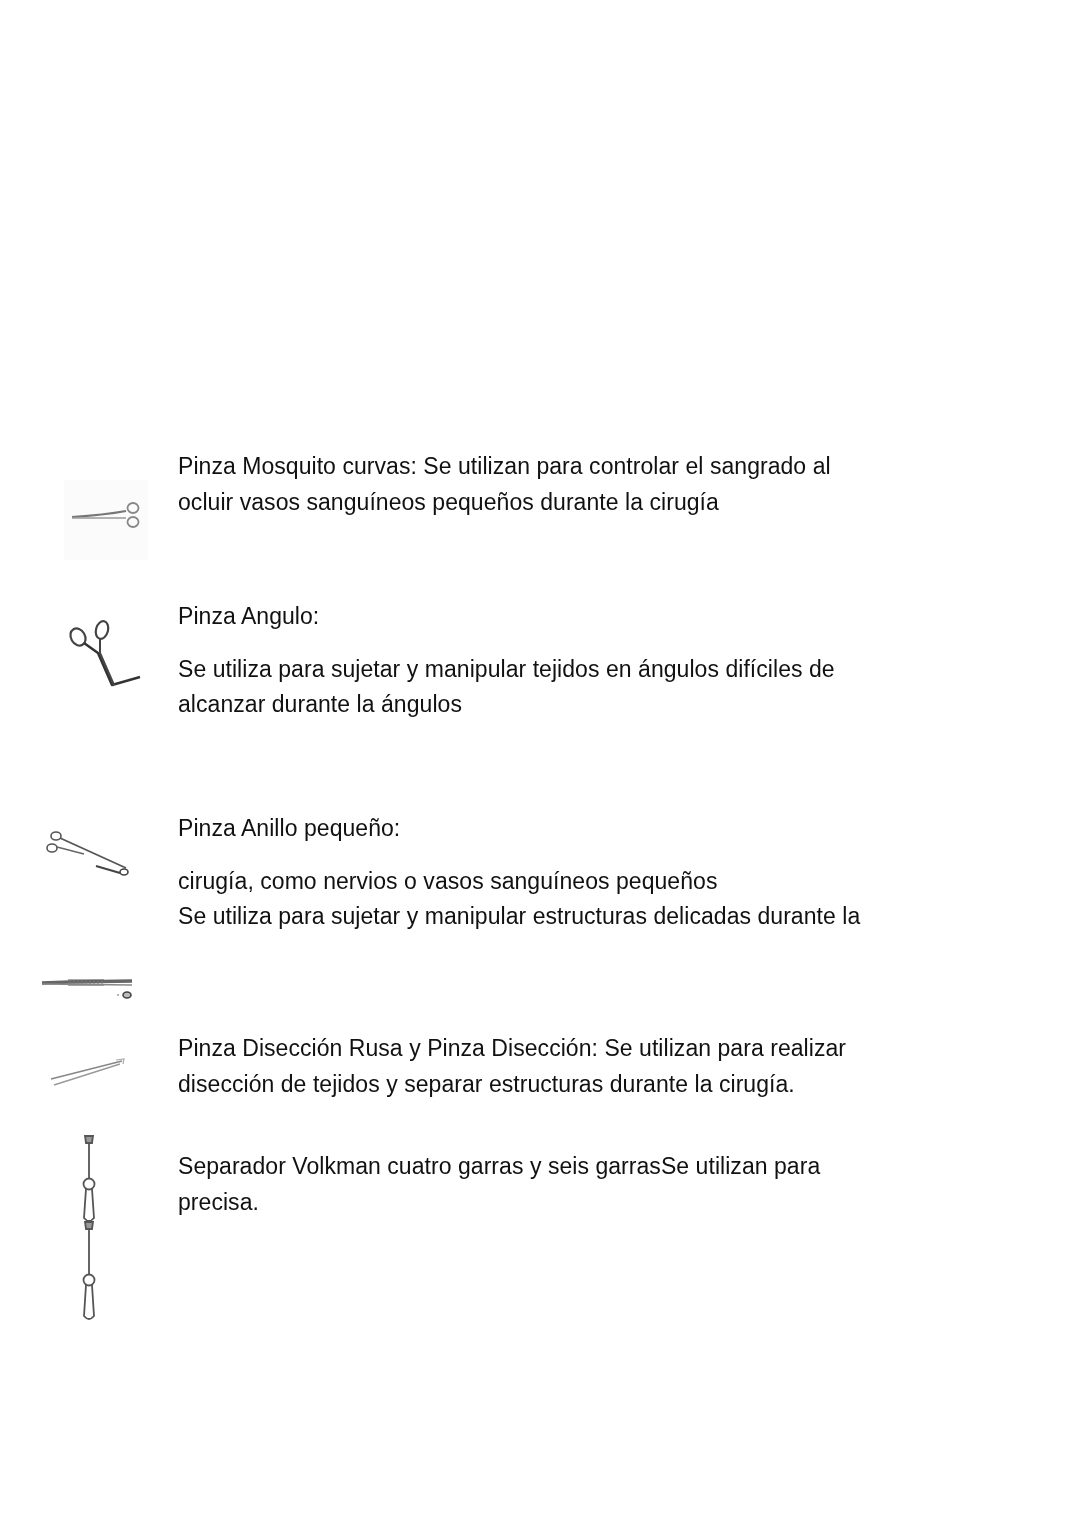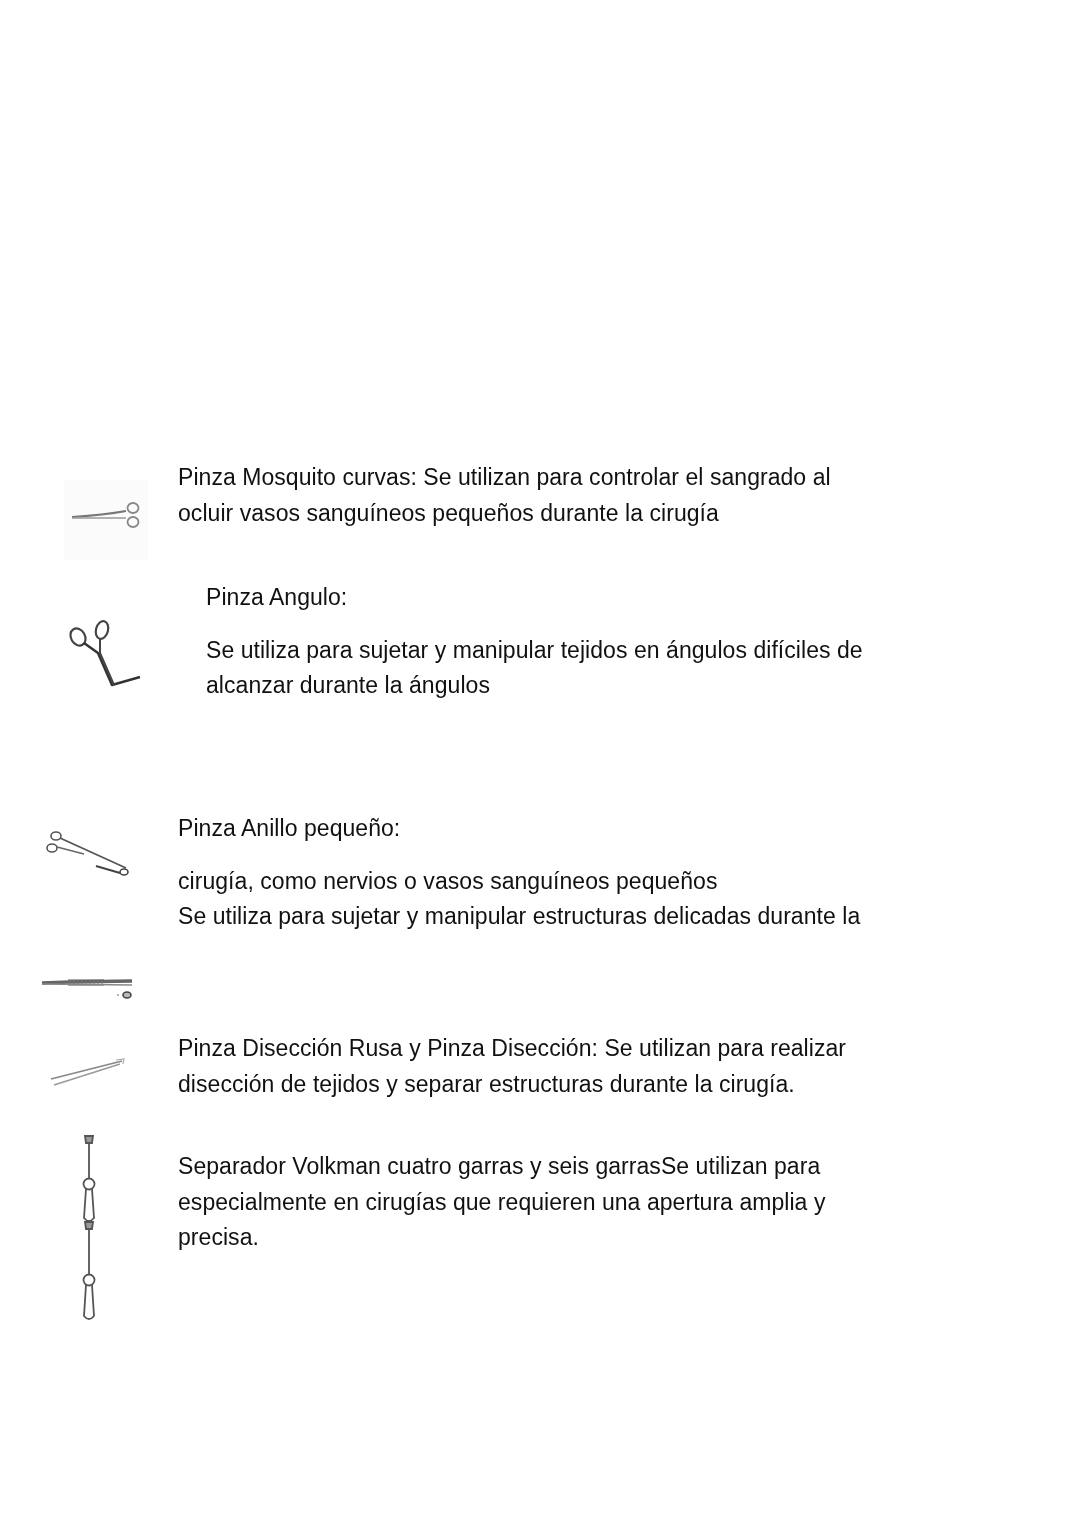--- a/index.html
+++ b/index.html
@@ -25,36 +25,36 @@
 <div class="entry" style="top:0;">
   <div class="icon" style="left:64px; top:480px;">
     <svg width="84" height="80" viewBox="0 0 84 80">
       <rect x="0" y="0" width="84" height="80" fill="#fbfbfb"></rect>
       <path d="M8 37 Q40 35 62 31" stroke="#777" stroke-width="2" fill="none"></path>
       <path d="M8 38 Q40 38 62 38" stroke="#999" stroke-width="1.5" fill="none"></path>
       <ellipse cx="69" cy="28" rx="5.5" ry="5" stroke="#888" stroke-width="1.8" fill="none"></ellipse>
       <ellipse cx="69" cy="42" rx="5.5" ry="5" stroke="#888" stroke-width="1.8" fill="none"></ellipse>
     </svg>
   </div>
-  <div class="text" style="top:460px;">
+  <div class="text" style="top:449px;">
     <p>Pinza Mosquito curvas: Se utilizan para controlar el sangrado al</p>
     <p>ocluir vasos sanguíneos pequeños durante la cirugía</p>
   </div>
 </div>
 
 <div class="entry" style="top:0;">
   <div class="icon" style="left:64px; top:615px;">
     <svg width="84" height="80" viewBox="0 0 84 80">
       <ellipse cx="14" cy="22" rx="7" ry="9" transform="rotate(-30 14 22)" stroke="#444" stroke-width="2.2" fill="none"></ellipse>
       <ellipse cx="38" cy="15" rx="6" ry="9" transform="rotate(15 38 15)" stroke="#444" stroke-width="2.2" fill="none"></ellipse>
       <path d="M20 28 L34 38 L48 70 L76 62" stroke="#333" stroke-width="2.5" fill="none" stroke-linejoin="round"></path>
       <path d="M36 24 L36 38 L50 70" stroke="#444" stroke-width="2" fill="none"></path>
     </svg>
   </div>
-  <div class="text" style="top:580px;margin-left:28px;">
+  <div class="text" style="top:599px;">
     <p> Pinza Angulo:</p>
     <div class="gap"></div>
     <p>Se utiliza para sujetar y manipular tejidos en ángulos difíciles de</p>
     <p>alcanzar durante la ángulos</p>
   </div>
 </div>
 
 <div class="entry" style="top:0;">
   <div class="icon" style="left:44px; top:830px;">
     <svg width="90" height="50" viewBox="0 0 90 50">
@@ -108,16 +108,15 @@
         <path d="M10 55 L8 84 Q13 90 18 84 L16 55"></path>
         <path d="M9 88 L17 88 L16 95 L10 95 Z" fill="#999"></path>
         <path d="M13 95 L13 140"></path>
         <circle cx="13" cy="146" r="5.5"></circle>
         <path d="M10 151 L8 182 Q13 188 18 182 L16 151"></path>
       </g>
     </svg>
   </div>
   <div class="text" style="top:1149px;">
     <p> Separador Volkman cuatro garras y seis garrasSe utilizan para</p>
-    <p>especialmente en cirugías que requieren una apertura amplia y</p>
     <p>precisa.</p>
   </div>
 </div>
 
 </body></html>

